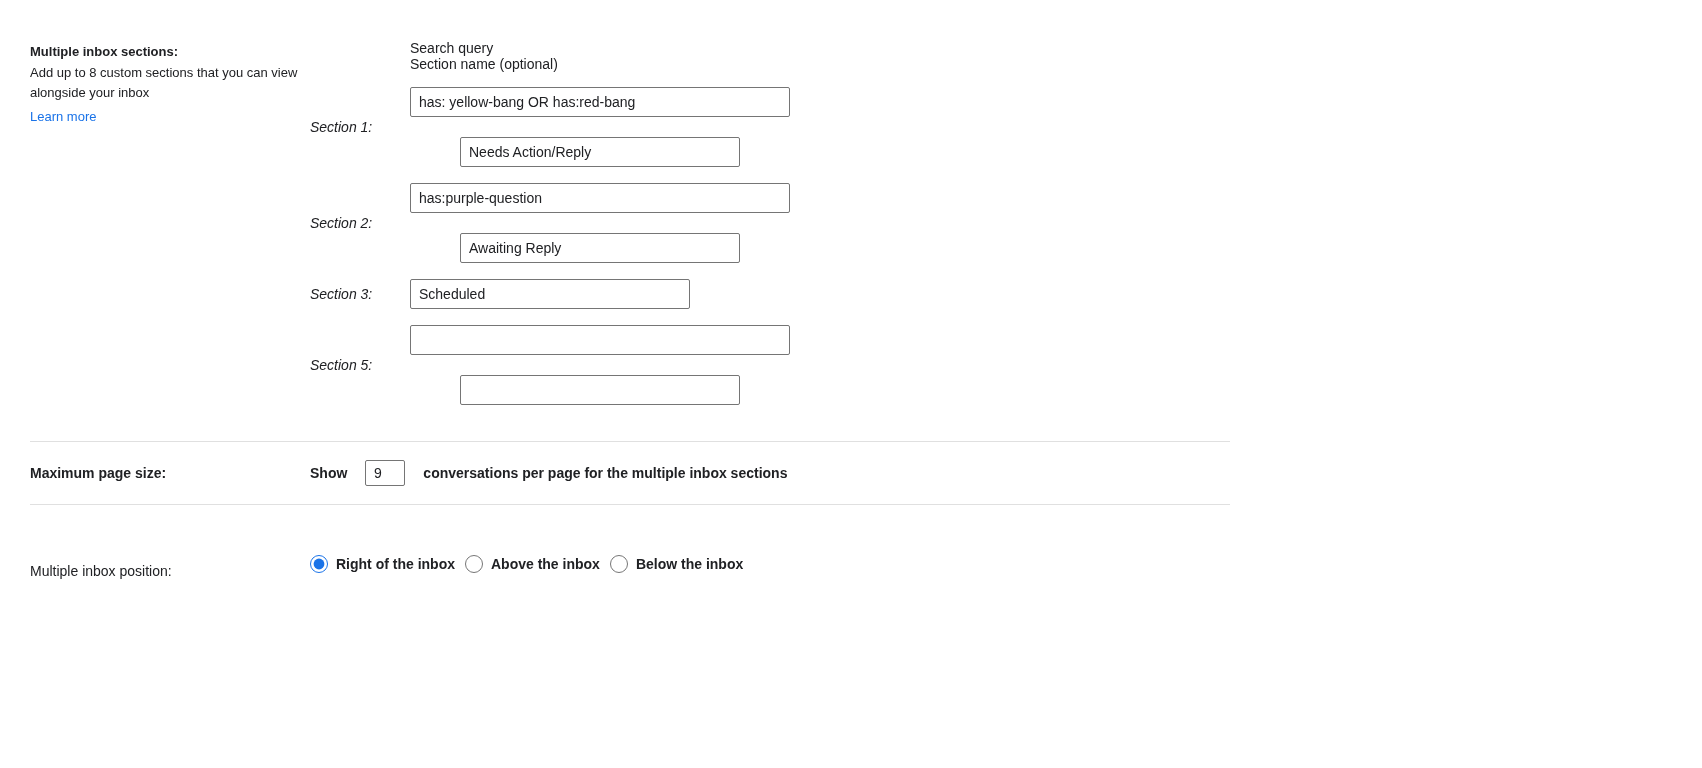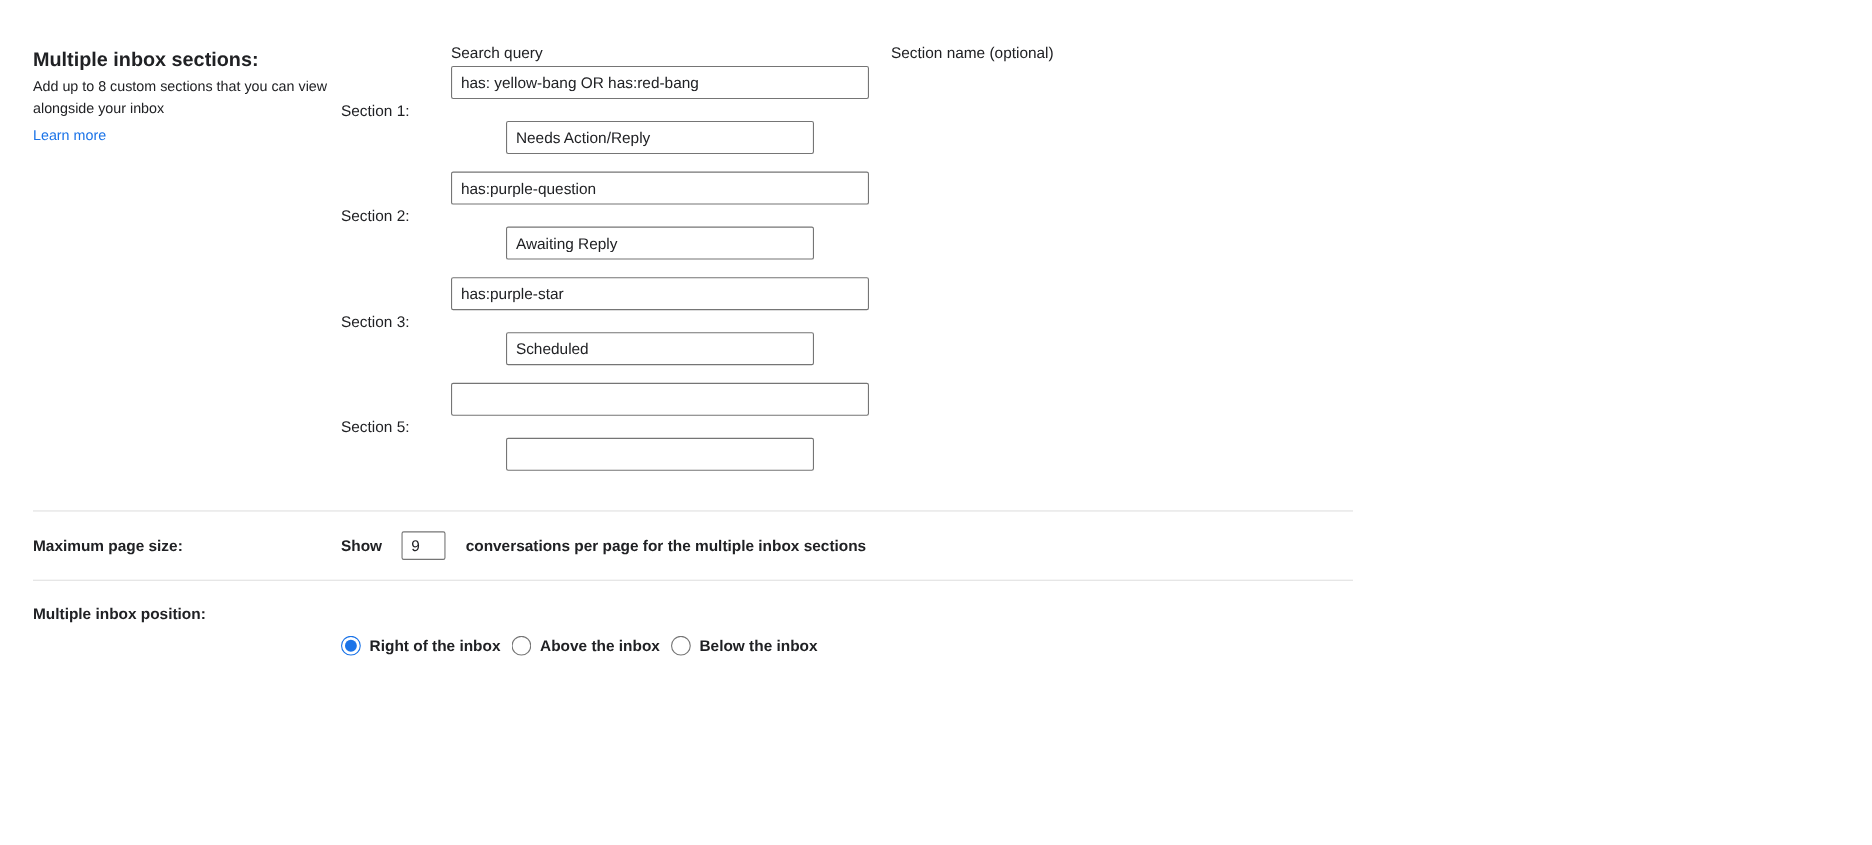--- a/index.html
+++ b/index.html
@@ -30,21 +30,21 @@
     }
 
     .section-label-col {
       width: 280px;
       flex-shrink: 0;
       padding-top: 4px;
     }
 
     .section-label-col .main-label {
       font-weight: bold;
-      font-size: 18px;
+      font-size: 13px;
       margin-bottom: 4px;
     }
 
     .section-label-col .description {
       font-size: 13px;
       color: #202124;
       line-height: 1.5;
       margin-bottom: 6px;
     }
 
@@ -54,22 +54,22 @@
       text-decoration: none;
       cursor: pointer;
     }
 
     .section-content {
       flex: 1;
     }
 
     .column-headers {
       display: flex;
-      flex-direction: row;
-      margin-bottom: 4px;
+      flex-direction: column;
+      margin-bottom: 15px;
       padding-left: 100px;
     }
 
     .col-header {
       font-size: 14px;
       color: #202124;
     }
 
     .col-header-query {
       width: 380px;
@@ -85,20 +85,21 @@
       flex-direction: row;
       align-items: center;
       margin-bottom: 16px;
     }
 
     .section-row-label {
       width: 100px;
       font-size: 14px;
       color: #202124;
       flex-shrink: 0;
+      font-style: italic;
     }
 
     .section-row-inputs {
       display: flex;
       flex-direction: column;
       align-items: center;
       gap: 20px;
     }
 
     .text-input {
@@ -156,24 +157,25 @@
     
     .position-block {
       display: flex;
       flex-direction: row;
       align-items: flex-start;
       padding: 20px 0;
     }
 
     .position-label {
       width: 280px;
-      font-weight: bold;
+      font-weight: normal;
       font-size: 14px;
       flex-shrink: 0;
       padding-top: 2px;
+      margin-top: 36px;
     }
 
     .position-options {
       display: flex;
       flex-direction: row;
       gap: 10px;
       margin-top: 30px;
     }
 
     .radio-option {
@@ -222,21 +224,20 @@
           <div class="section-row">
             <div class="section-row-label">Section 2:</div>
             <div class="section-row-inputs">
               <input type="text" class="text-input input-query" value="has:purple-question" style="">
               <input type="text" class="text-input input-name" value="Awaiting Reply" style="">
             </div>
           </div>
           <div class="section-row">
             <div class="section-row-label">Section 3:</div>
             <div class="section-row-inputs">
-              <input type="text" class="text-input input-query" value="has:purple-star" style="">
               <input type="text" class="text-input input-name" value="Scheduled" style="">
             </div>
           </div>
           <div class="section-row">
             <div class="section-row-label">Section 5:</div>
             <div class="section-row-inputs">
               <input type="text" class="text-input input-query" style="">
               <input type="text" class="text-input input-name" style="">
             </div>
           </div>

